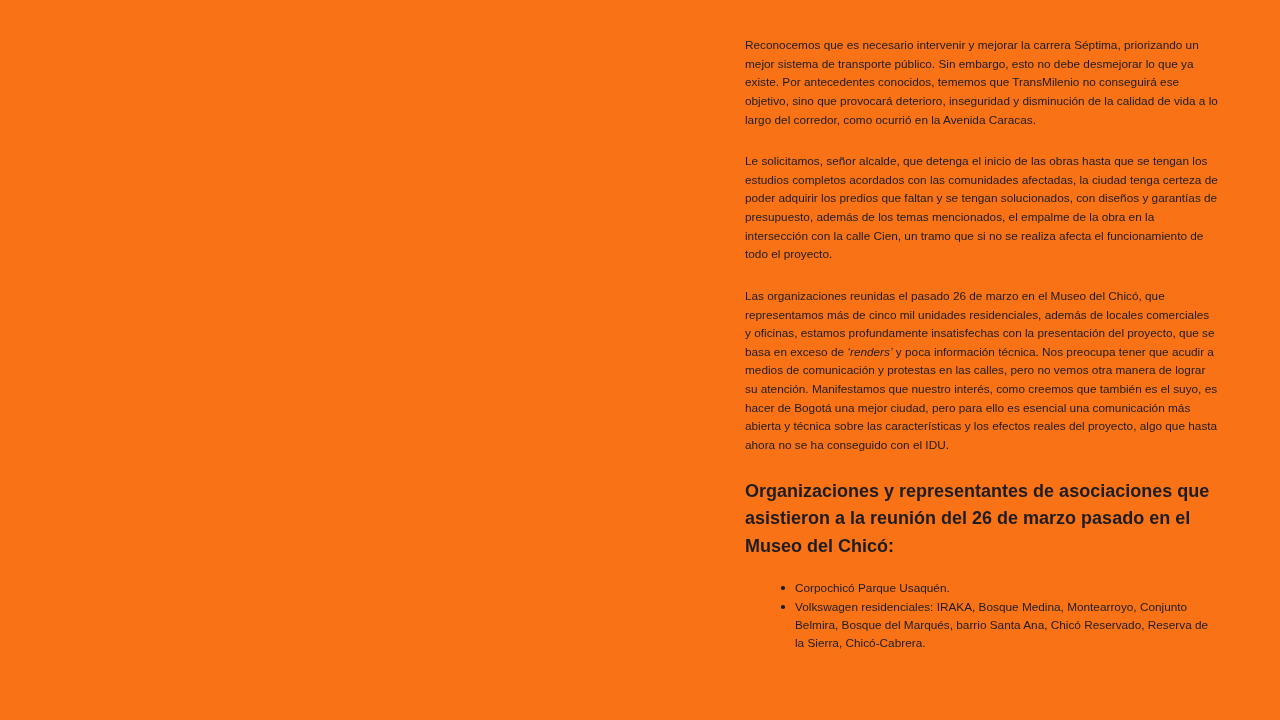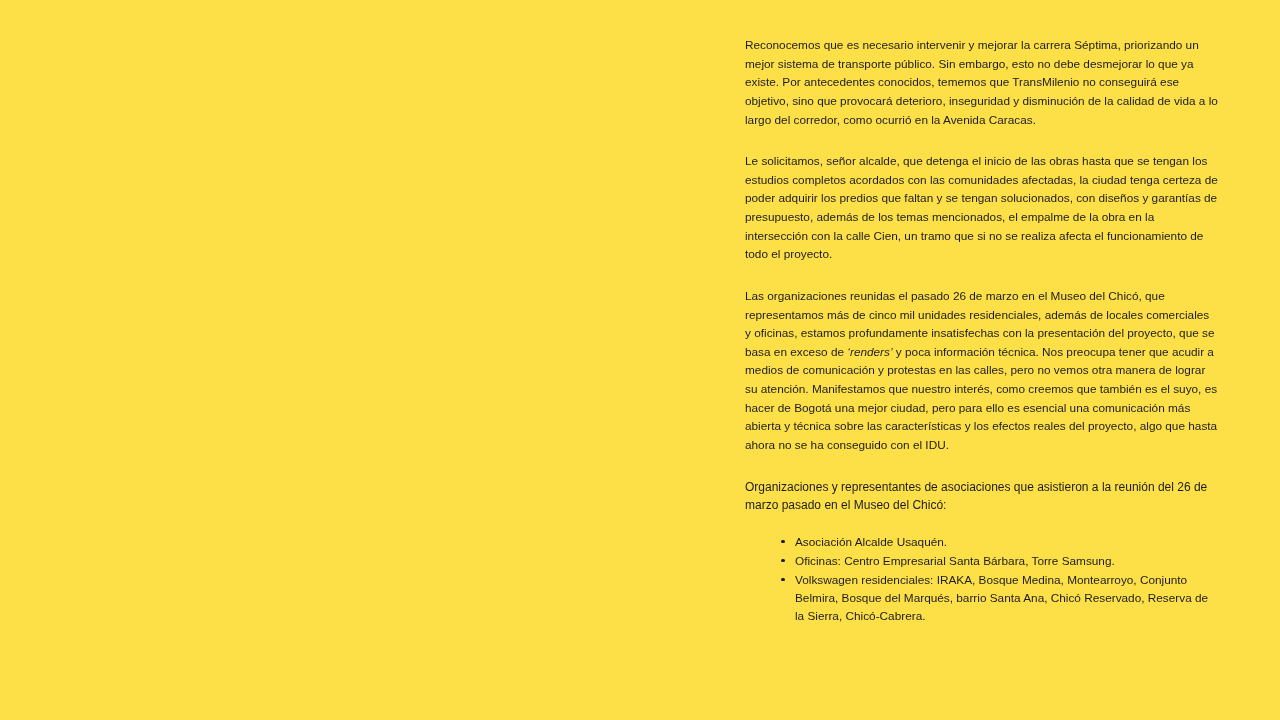--- a/index.html
+++ b/index.html
@@ -40,21 +40,21 @@
     left: 636px;
     width: 19px;
     background: #ffffff;
   }
 
   
   .page {
     position: absolute;
     top: 0;
     height: 720px;
-    background: #fde047;
+    background: #f97316;
     box-sizing: border-box;
   }
   .page-left  { left: 0;     width: 633px; padding: 18px 70px 0 86px; }
   .page-right { left: 658px; width: 622px; padding: 34px 60px 0 745px; }
   
   .page-right { padding: 0; }
 
   .right-body {
     position: absolute;
     left: 745px;
@@ -104,22 +104,22 @@
     font-size: 11.8px;
     line-height: 1.58;
     margin: 0 0 23px 0;
     text-align: left;
   }
   p.para:last-child { margin-bottom: 0; }
 
   p.para em { }
 
   h2.list-heading {
-    font-size: 12px;
-    font-weight: normal;
+    font-size: 18px;
+    font-weight: bold;
     line-height: 1.55;
     margin: 0 0 18px 0;
   }
 
   ul.org-list {
     margin: 0;
     padding: 0 0 0 36px;
     list-style: none;
   }
   ul.org-list li {
@@ -176,21 +176,20 @@
     <div class="right-body">
 
       <p class="para">Reconocemos que es necesario intervenir y mejorar la carrera Séptima, priorizando un mejor sistema de transporte público. Sin embargo, esto no debe desmejorar lo que ya existe. Por antecedentes conocidos, tememos que TransMilenio no conseguirá ese objetivo, sino que provocará deterioro, inseguridad y disminución de la calidad de vida a lo largo del corredor, como ocurrió en la Avenida Caracas.</p>
       <p class="para">Le solicitamos, señor alcalde, que detenga el inicio de las obras hasta que se tengan los estudios completos acordados con las comunidades afectadas, la ciudad tenga certeza de poder adquirir los predios que faltan y se tengan solucionados, con diseños y garantías de presupuesto, además de los temas mencionados, el empalme de la obra en la intersección con la calle Cien, un tramo que si no se realiza afecta el funcionamiento de todo el proyecto.</p>
 
       <p class="para"><span>Las organizaciones reunidas el pasado 26 de marzo en el Museo del Chicó, que representamos más de cinco mil unidades residenciales, además de locales comerciales y oficinas, estamos profundamente insatisfechas con la presentación del proyecto, que se basa en exceso de </span><em>‘renders’</em><span> y poca información técnica. Nos preocupa tener que acudir a medios de comunicación y protestas en las calles, pero no vemos otra manera de lograr su atención. Manifestamos que nuestro interés, como creemos que también es el suyo, es hacer de Bogotá una mejor ciudad, pero para ello es esencial una comunicación más abierta y técnica sobre las características y los efectos reales del proyecto, algo que hasta ahora no se ha conseguido con el IDU.</span></p>
 
       <h2 class="list-heading">Organizaciones y representantes de asociaciones que asistieron a la reunión del 26 de marzo pasado en el Museo del Chicó:</h2>
 
       <ul class="org-list">
-        <li>Asociación Alcalde Usaquén.</li>
-        <li>Oficinas: Centro Empresarial Santa Bárbara, Torre Samsung.</li>
+        <li>Corpochicó Parque Usaquén.</li>
         <li>Volkswagen residenciales: IRAKA, Bosque Medina, Montearroyo, Conjunto Belmira, Bosque del Marqués, barrio Santa Ana, Chicó Reservado, Reserva de la Sierra, Chicó-Cabrera.</li>
       </ul>
 
     </div>
   </div>
 
 </div>
 
 </body></html>

